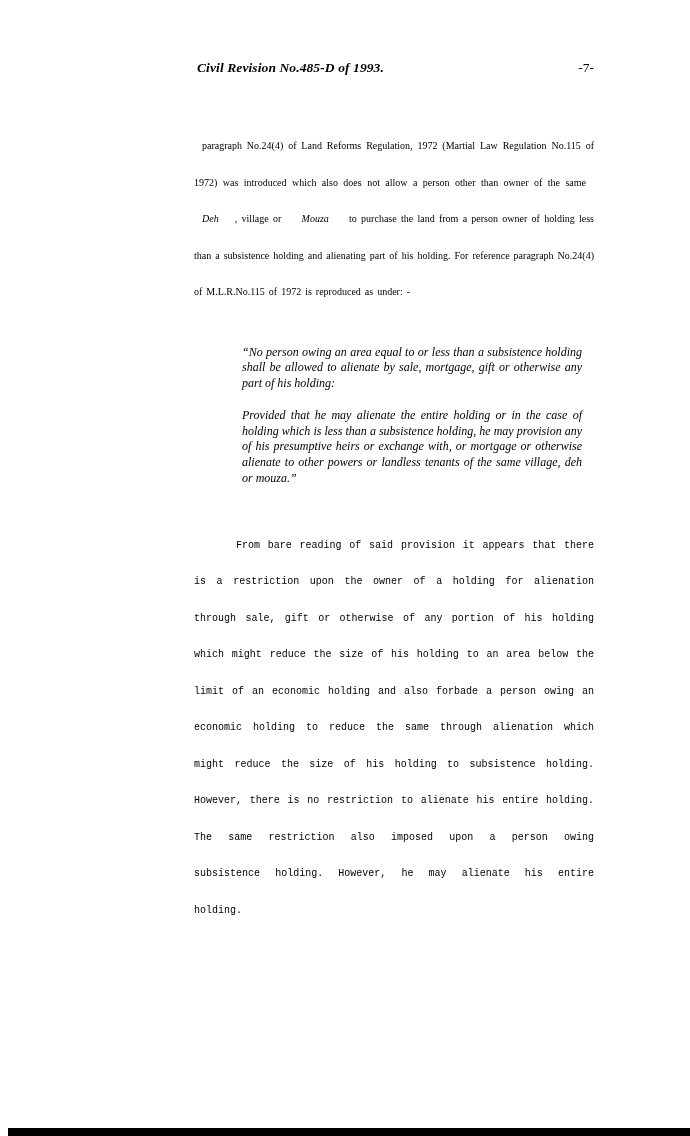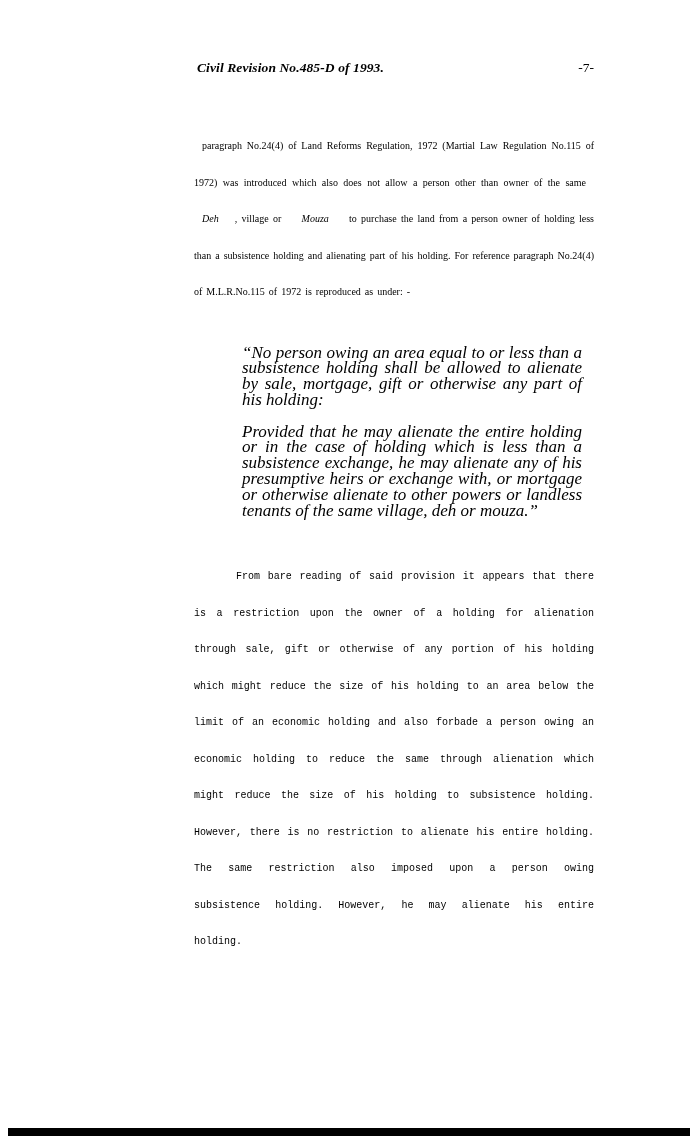--- a/index.html
+++ b/index.html
@@ -48,21 +48,21 @@
   }
   .body-para.indent {
     text-indent: 42px;
     font-family: Liberation Mono, monospace;
   }
   .italic { font-style: italic; }
   .quote {
     margin: 10px 0 0 40px;
     width: 372px;
     font-style: italic;
-    font-size: 17px;
+    font-size: 12px;
     line-height: 15.8px;
     text-align: justify;
   }
   .para2 { margin-top: 17px; }
   .bottom-bar {
     position: absolute;
     left: 0;
     bottom: 0;
     width: 100%;
     height: 15px;
@@ -78,21 +78,21 @@
     <span class="case-title">Civil Revision No.485-D of 1993.</span>
     <span class="page-num">-7-</span>
   </div>
 
   <div class="content">
 
     <p class="body-para"><span>paragraph No.24(4) of Land Reforms Regulation, 1972 (Martial Law Regulation No.115 of 1972) was introduced which also does not allow a person other than owner of the same </span><span class="italic">Deh</span><span>, village or </span><span class="italic">Mouza</span><span> to purchase the land from a person owner of holding less than a subsistence holding and alienating part of his holding. For reference paragraph No.24(4) of M.L.R.No.115 of 1972 is reproduced as under: -</span></p>
 
     <div class="quote">
       <div>“No person owing an area equal to or less than a subsistence holding shall be allowed to alienate by sale, mortgage, gift or otherwise any part of his holding:</div>
-      <div>Provided that he may alienate the entire holding or in the case of holding which is less than a subsistence exchange, he may alienate any of his presumptive heirs or exchange with, or mortgage or otherwise alienate to other powers or landless tenants of the same village, deh or mouza.”</div>
+      <div>Provided that he may alienate the entire holding or in the case of holding which is less than a subsistence holding, he may provision any of his presumptive heirs or exchange with, or mortgage or otherwise alienate to other powers or landless tenants of the same village, deh or mouza.”</div>
     </div>
 
     <p class="body-para indent para2">From bare reading of said provision it appears that there is a restriction upon the owner of a holding for alienation through sale, gift or otherwise of any portion of his holding which might reduce the size of his holding to an area below the limit of an economic holding and also forbade a person owing an economic holding to reduce the same through alienation which might reduce the size of his holding to subsistence holding. However, there is no restriction to alienate his entire holding. The same restriction also imposed upon a person owing subsistence holding. However, he may alienate his entire holding.</p>
 
 
   </div>
 
   <div class="bottom-bar"></div>
 
 </div>

